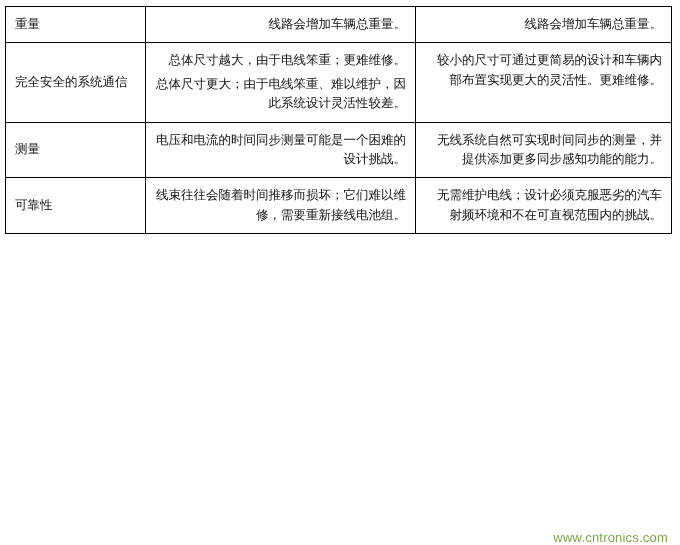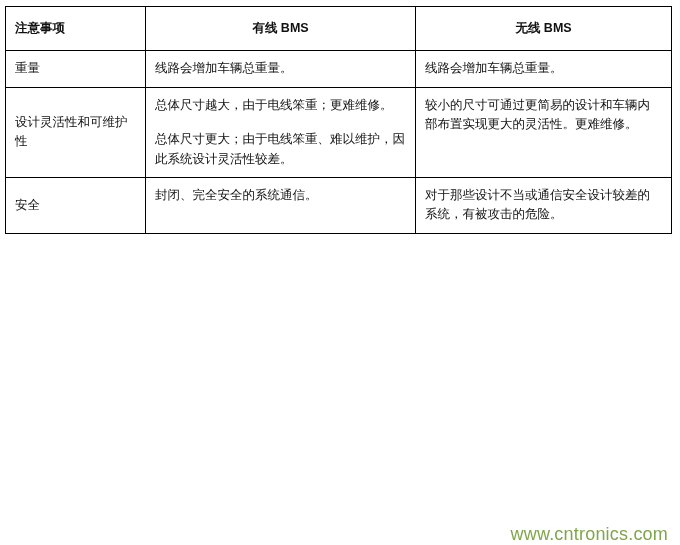--- a/index.html
+++ b/index.html
@@ -47,86 +47,91 @@
   td.rowlabel {
     font-weight: normal;
   }
   td.head-center {
     text-align: center;
     font-weight: bold;
     font-size: 13px;
   }
   .para {
     margin: 0;
+    text-align: right;
   }
   .para + .para {
-    margin-top: 15px;
+    margin-top: 4px;
   }
   
   td.rowlabel.mid {
     vertical-align: middle;
   }
   .watermark {
     position: absolute;
     right: 12px;
     bottom: 6px;
-    font-size: 18px;
+    font-size: 13px;
     color: #7ea64a;
     font-family: "Liberation Sans", sans-serif;
     letter-spacing: 0.2px;
   }
 </style>
 </head>
 <body>
 
 <div class="page">
 
   <table class="cmp">
     <colgroup>
       <col class="c1">
       <col class="c2">
       <col class="c3">
     </colgroup>
     <tbody>
-      <tr class="head">
-        <td>注意事项</td>
-        <td class="head-center">有线 BMS</td>
-        <td class="head-center">无线 BMS</td>
-      </tr>
 
       <tr>
         <td class="rowlabel mid">重量</td>
         <td>
           <p class="para">线路会增加车辆总重量。</p>
         </td>
         <td>
           <p class="para">线路会增加车辆总重量。</p>
         </td>
       </tr>
 
       <tr>
-        <td class="rowlabel mid">设计灵活性和可维护性</td>
+        <td class="rowlabel mid">完全安全的系统通信</td>
         <td>
           <p class="para">总体尺寸越大，由于电线笨重；更难维修。</p>
           <p class="para">总体尺寸更大；由于电线笨重、难以维护，因此系统设计灵活性较差。</p>
         </td>
         <td>
           <p class="para">较小的尺寸可通过更简易的设计和车辆内部布置实现更大的灵活性。更难维修。</p>
         </td>
       </tr>
 
-
+      <tr>
+        <td class="rowlabel mid">测量</td>
+        <td>
+          <p class="para">电压和电流的时间同步测量可能是一个困难的设计挑战。</p>
+        </td>
+        <td>
+          <p class="para">无线系统自然可实现时间同步的测量，并提供添加更多同步感知功能的能力。</p>
+        </td>
+      </tr>
 
       <tr>
-        <td class="rowlabel mid">安全</td>
+        <td class="rowlabel mid">可靠性</td>
         <td>
-          <p class="para">封闭、完全安全的系统通信。</p>
+          <p class="para">线束往往会随着时间推移而损坏；它们难以维修，需要重新接线电池组。</p>
         </td>
         <td>
-          <p class="para">对于那些设计不当或通信安全设计较差的系统，有被攻击的危险。</p>
+          <p class="para">无需维护电线；设计必须克服恶劣的汽车射频环境和不在可直视范围内的挑战。</p>
         </td>
       </tr>
+
     </tbody>
   </table>
 
   <div class="watermark">www.cntronics.com</div>
 
 </div>
 
 </body></html>

